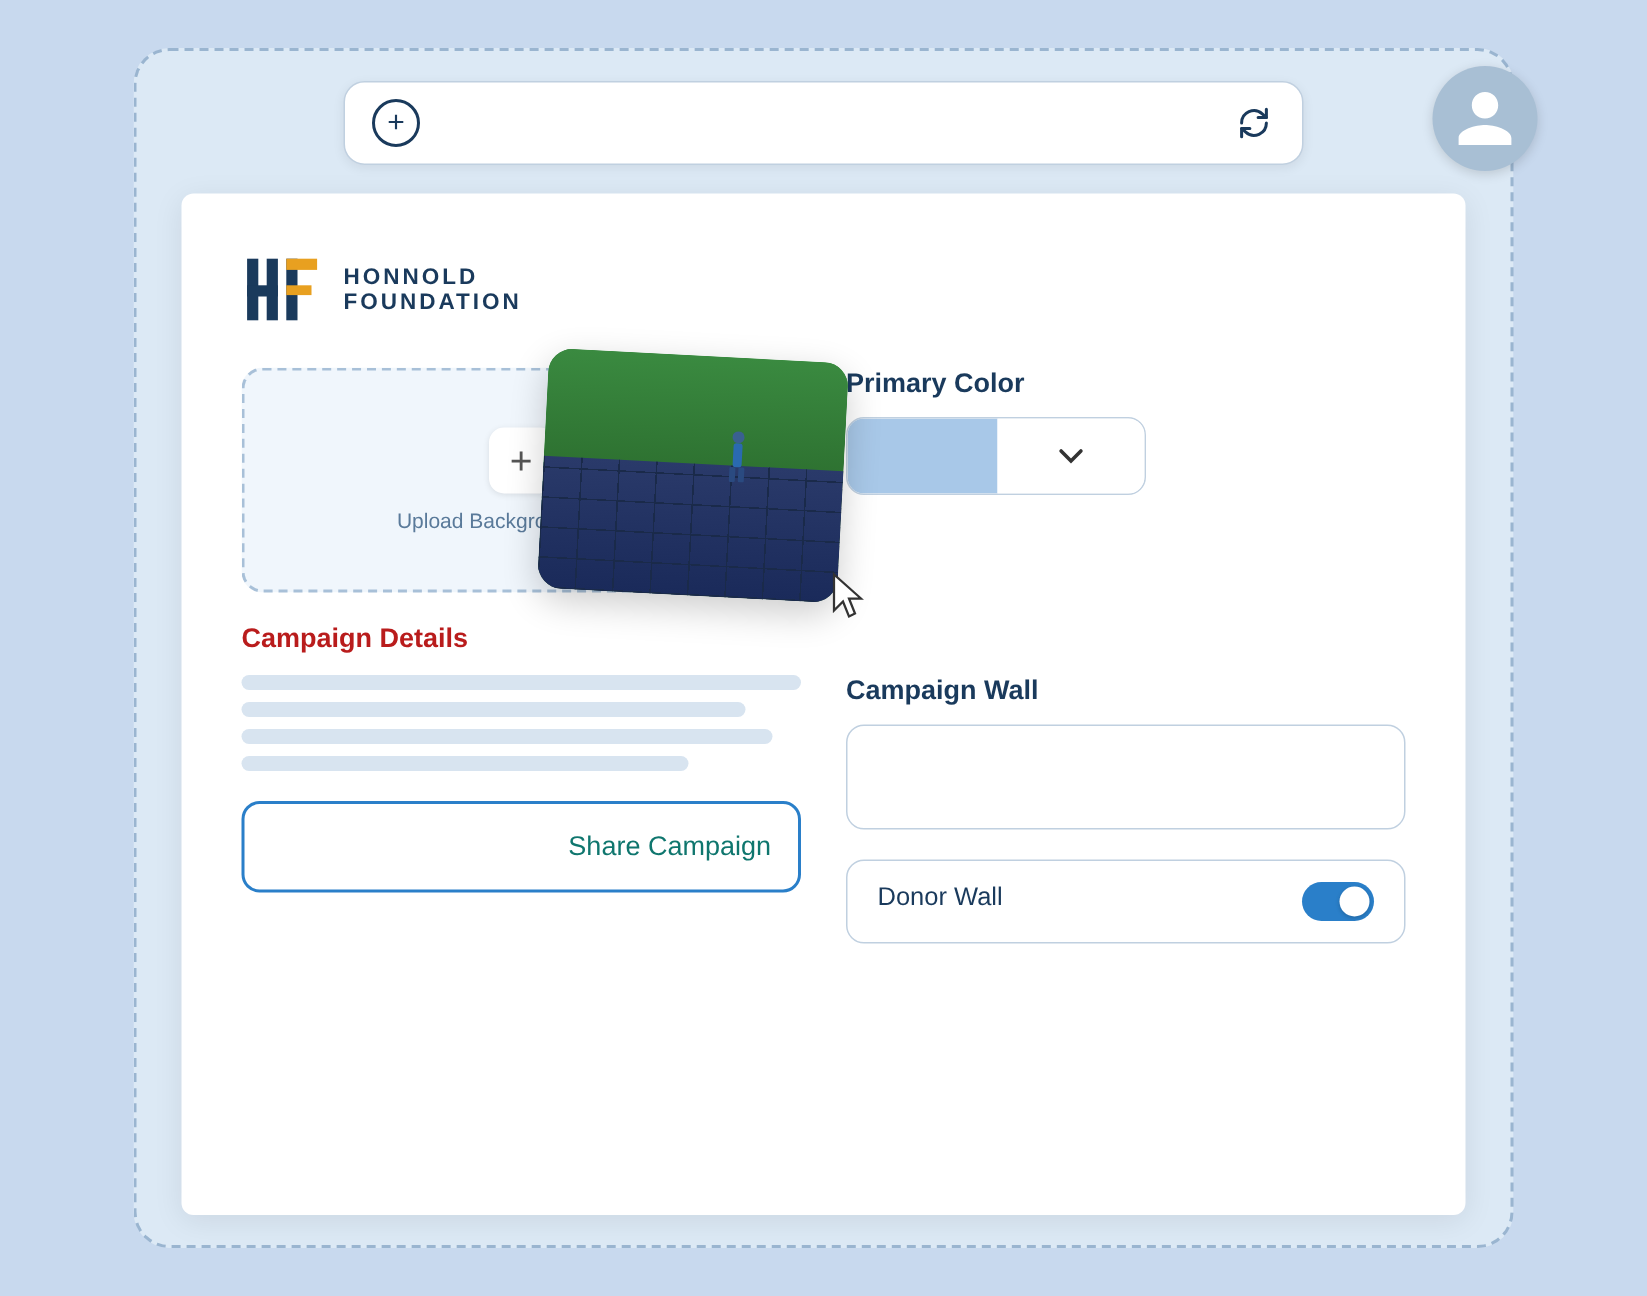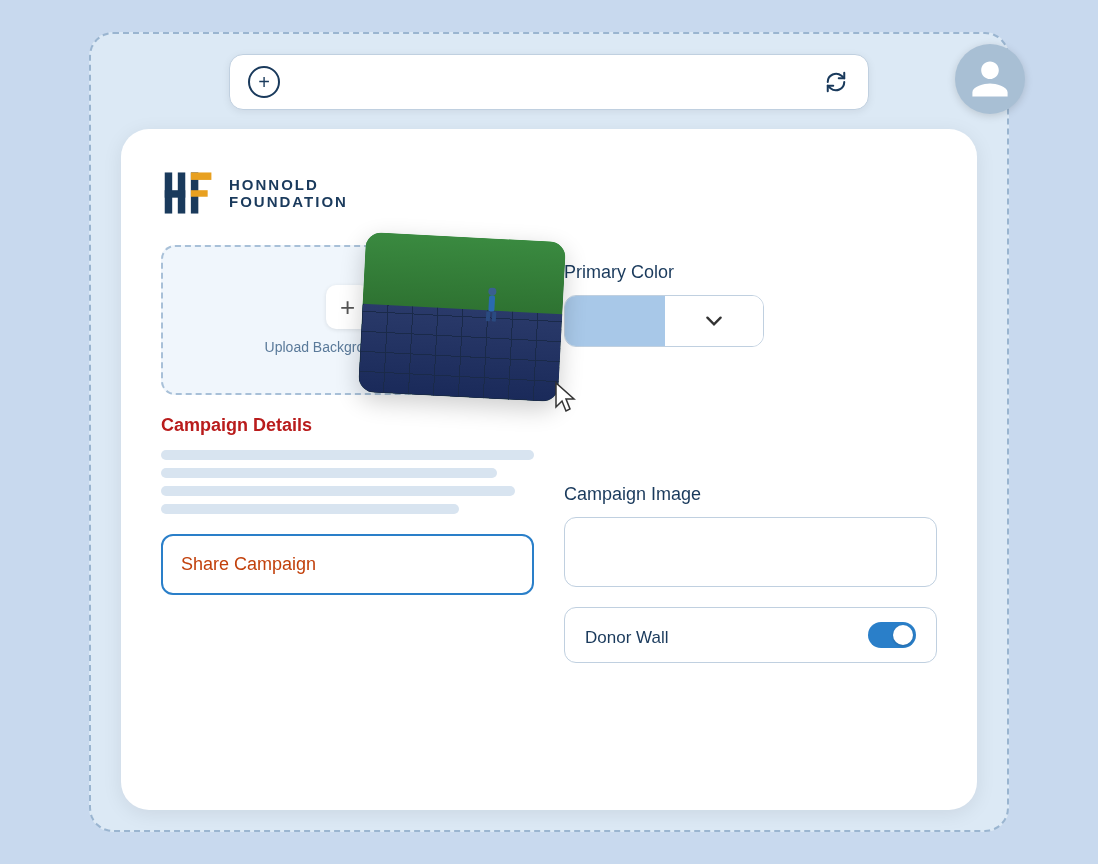--- a/index.html
+++ b/index.html
@@ -98,21 +98,21 @@
     }
 
     
     .main-card {
       position: absolute;
       top: 95px;
       left: 30px;
       right: 30px;
       bottom: 20px;
       background: white;
-      border-radius: 28px;
+      border-radius: 8px;
       padding: 36px 40px;
       box-shadow: 0 4px 20px rgba(0,0,0,0.08);
     }
 
     
     .logo-area {
       display: flex;
       align-items: center;
       gap: 12px;
       margin-bottom: 24px;
@@ -251,34 +251,33 @@
     .text-line.w95 { width: 95%; }
     .text-line.w80 { width: 80%; }
 
     
     .share-campaign-btn {
       width: 100%;
       padding: 18px;
       border: 2px solid #2a7fc9;
       border-radius: 12px;
       background: white;
-      color: #c2410c;
+      color: #0f766e;
       font-size: 18px;
       font-weight: 500;
       cursor: pointer;
-      text-align: left;
+      text-align: right;
     }
 
     
     .section-label {
       font-size: 18px;
-      font-weight: 400;
+      font-weight: 700;
       color: #1a3a5c;
       margin-bottom: 12px;
-      margin-top: 17px;
     }
 
     .color-picker-row {
       display: flex;
       align-items: center;
       gap: 0;
       border: 1.5px solid #c0d0e0;
       border-radius: 12px;
       overflow: hidden;
       width: 200px;
@@ -314,21 +313,21 @@
       background: white;
       padding: 10px 16px;
       font-size: 16px;
       color: #333;
       outline: none;
     }
 
     
     .donor-wall-row {
       display: flex;
-      align-items: flex-end;
+      align-items: flex-start;
       justify-content: space-between;
       border: 1.5px solid #c0d0e0;
       border-radius: 12px;
       padding: 14px 20px;
       background: white;
     }
 
     .donor-wall-label {
       font-size: 17px;
       font-weight: 500;
@@ -452,21 +451,21 @@
               <svg viewBox="0 0 20 20" width="22" height="22" fill="none" stroke="#333" stroke-width="2.2" stroke-linecap="round">
                 <polyline points="4,7 10,13 16,7"></polyline>
               </svg>
             </button>
           </div>
         </div>
 
         <div style="height: 80px;"></div>
 
         <div>
-          <div class="section-label">Campaign Image</div>
+          <div class="section-label">Campaign Wall</div>
           <input class="campaign-goal-input" type="text" style="">
         </div>
 
         <div class="donor-wall-row">
           <span class="donor-wall-label">Donor Wall</span>
           <div class="toggle">
             <div class="toggle-knob"></div>
           </div>
         </div>
 

